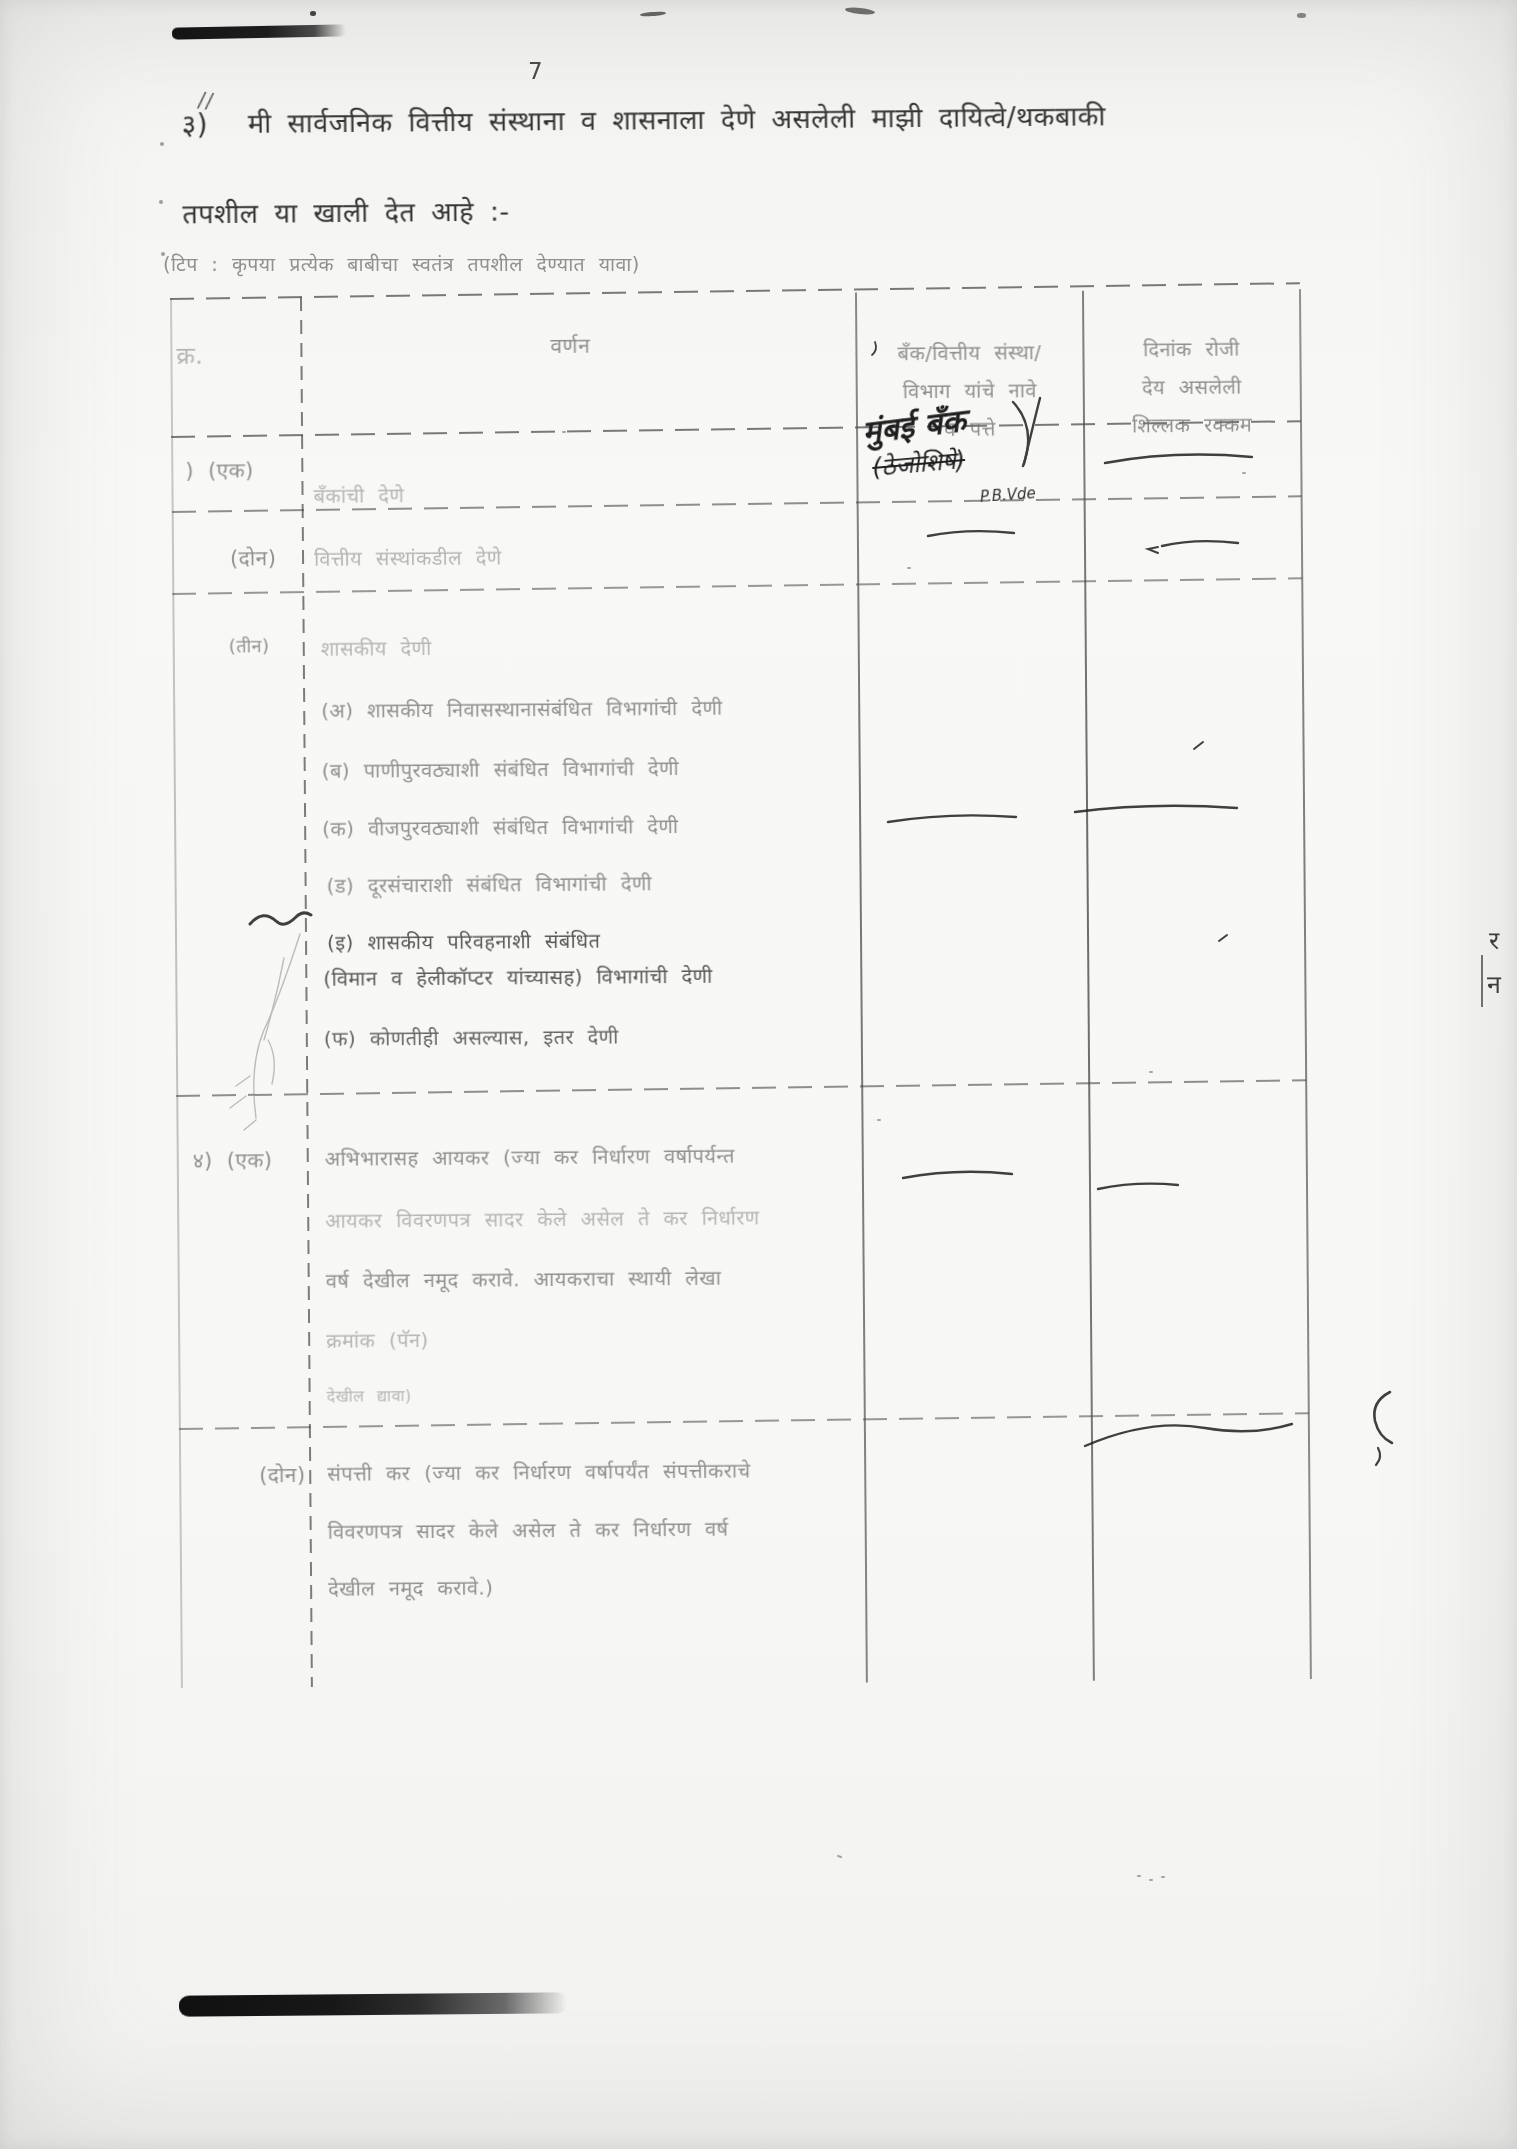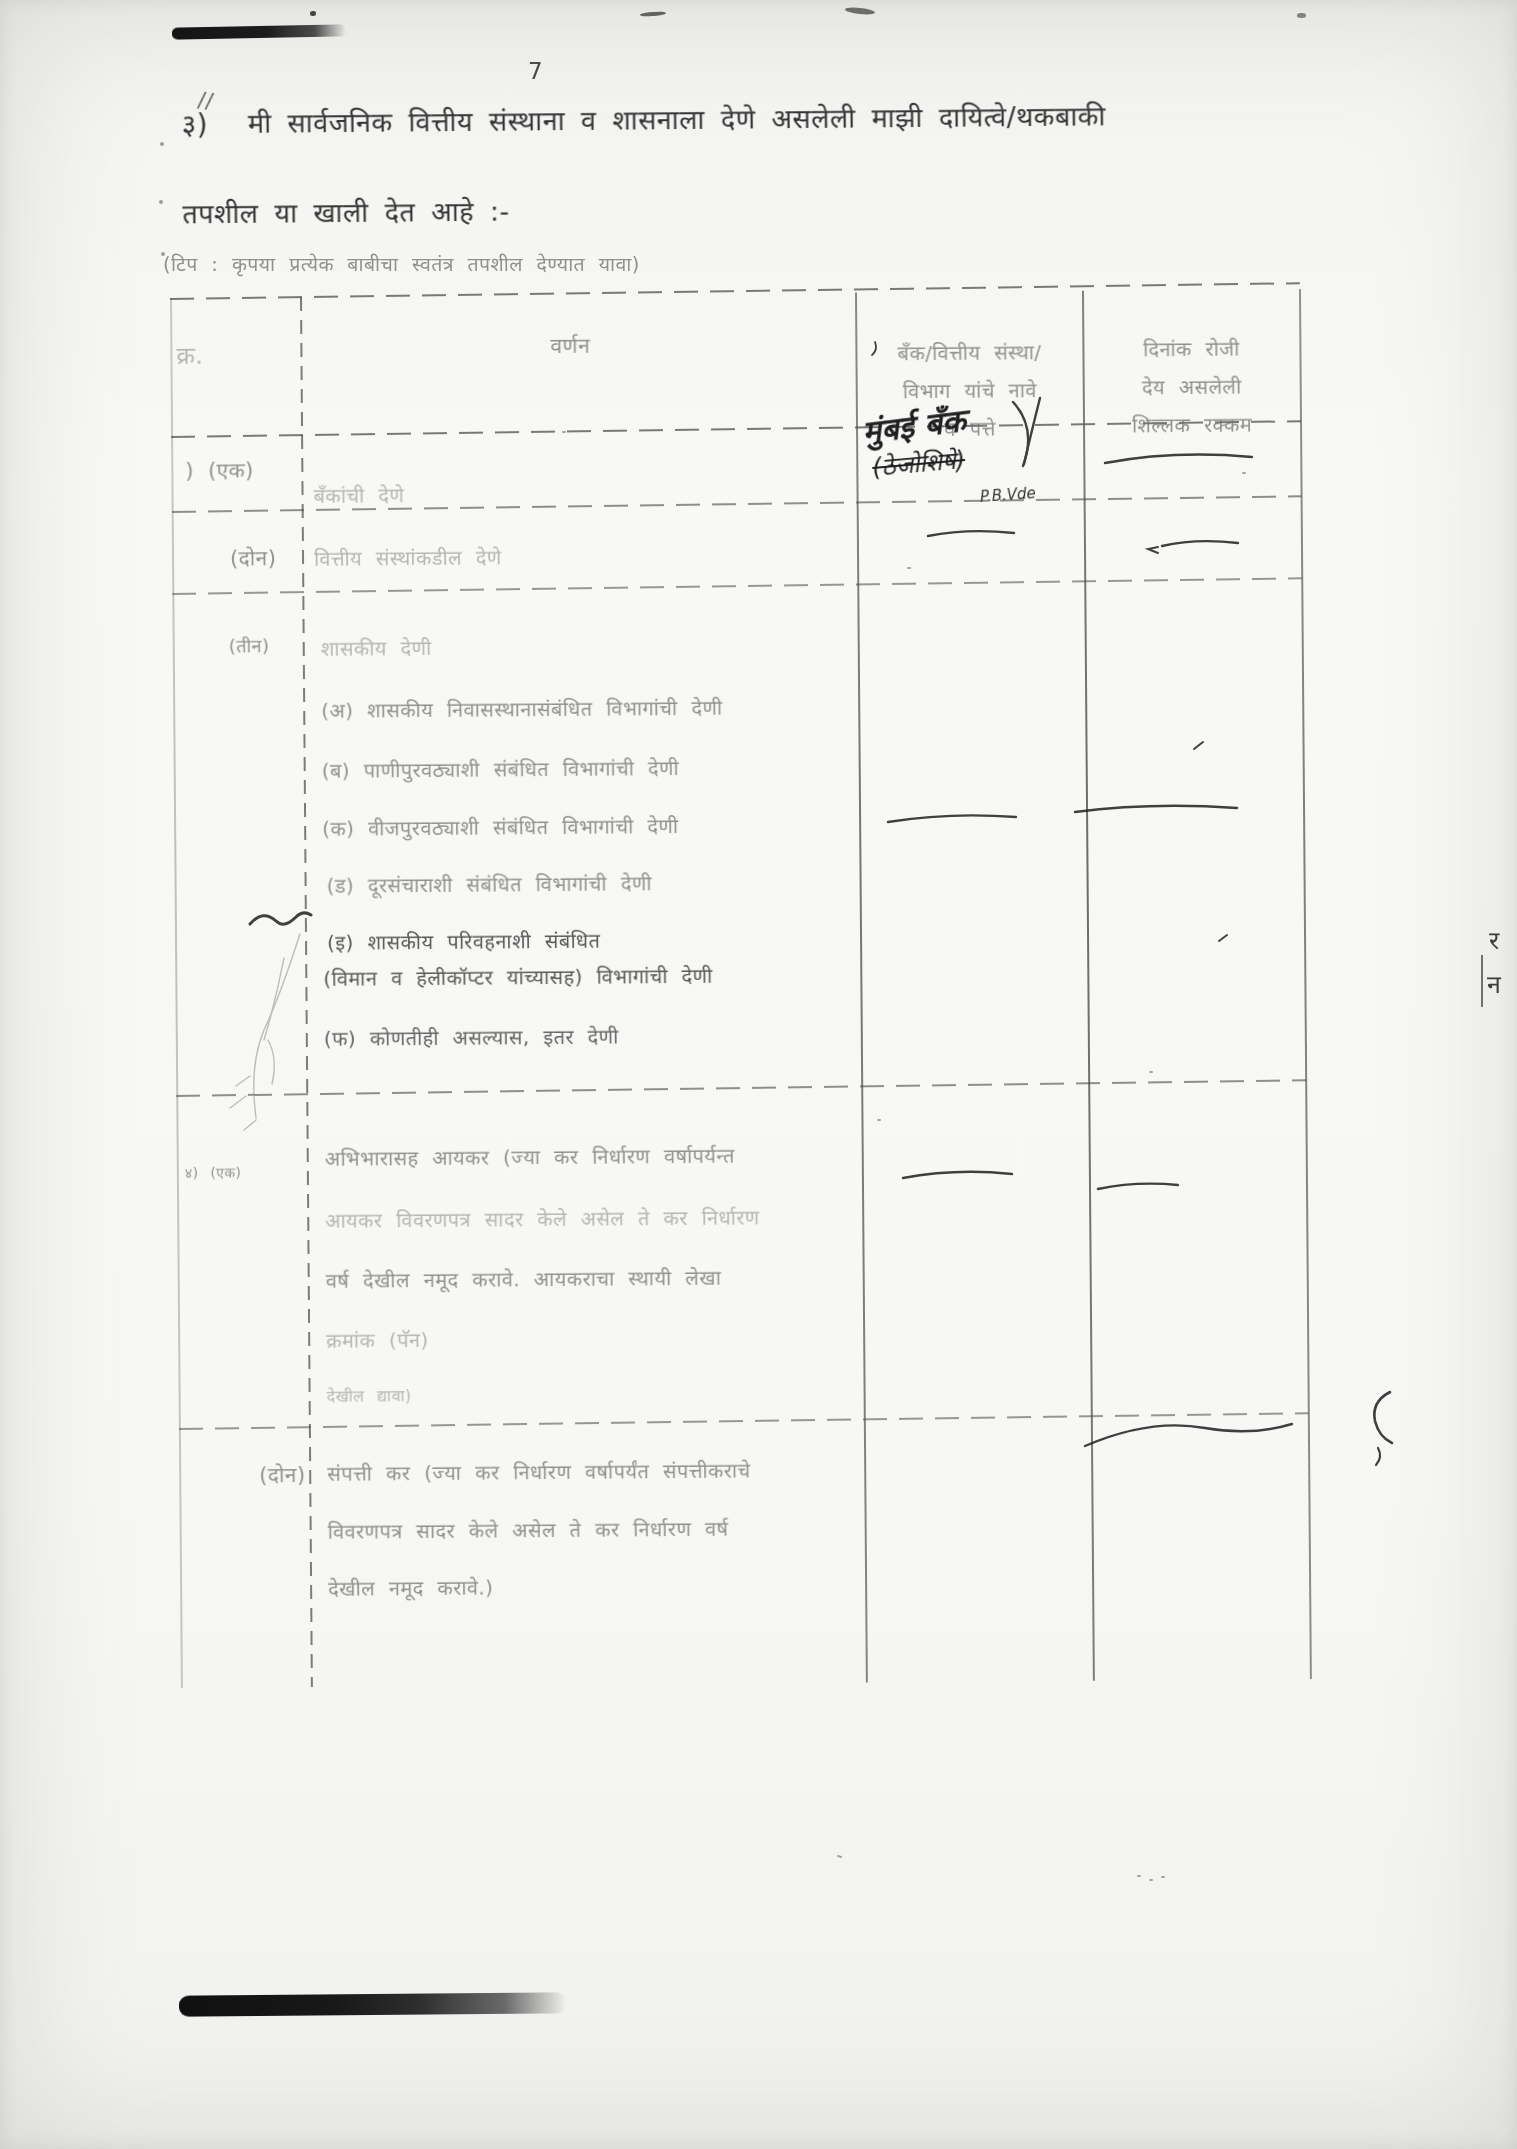--- a/index.html
+++ b/index.html
@@ -91,21 +91,21 @@
     <div class="abs scan-text faded" style="left:56px;top:336px;font-size:18px;">(तीन)</div>
     <div class="abs scan-text vfaded" style="left:148px;top:338px;font-size:20px;">शासकीय देणी</div>
     <div class="abs scan-text faded" style="left:148px;top:400px;font-size:20px;">(अ) शासकीय निवासस्थानासंबंधित विभागांची देणी</div>
     <div class="abs scan-text faded" style="left:148px;top:460px;font-size:20px;">(ब) पाणीपुरवठ्याशी संबंधित विभागांची देणी</div>
     <div class="abs scan-text faded" style="left:148px;top:518px;font-size:20px;">(क) वीजपुरवठ्याशी संबंधित विभागांची देणी</div>
     <div class="abs scan-text faded" style="left:152px;top:575px;font-size:20px;">(ड) दूरसंचाराशी संबंधित विभागांची देणी</div>
     <div class="abs scan-text" style="left:152px;top:632px;font-size:20px;color:#474747;opacity:.9;">(इ) शासकीय परिवहनाशी संबंधित</div>
     <div class="abs scan-text" style="left:148px;top:668px;font-size:20px;color:#474747;opacity:.9;">(विमान व हेलीकॉप्टर यांच्यासह) विभागांची देणी</div>
     <div class="abs scan-text" style="left:148px;top:728px;font-size:20px;color:#4c4c4c;opacity:.85;">(फ) कोणतीही असल्यास, इतर देणी</div>
 
-    <div class="abs scan-text faded" style="left:8px;top:848px;font-size:14px;margin-top:17px;">४) (एक)</div>
+    <div class="abs scan-text faded" style="left:16px;top:848px;font-size:21px;">४) (एक)</div>
     <div class="abs scan-text faded" style="left:148px;top:848px;font-size:20px;">अभिभारासह आयकर (ज्या कर निर्धारण वर्षापर्यन्त</div>
     <div class="abs scan-text vfaded" style="left:148px;top:910px;font-size:20px;">आयकर विवरणपत्र सादर केले असेल ते कर निर्धारण</div>
     <div class="abs scan-text faded" style="left:148px;top:970px;font-size:20px;">वर्ष देखील नमूद करावे.   आयकराचा स्थायी लेखा</div>
     <div class="abs scan-text vfaded" style="left:148px;top:1030px;font-size:20px;">क्रमांक (पॅन)</div>
     <div class="abs scan-text vfaded" style="left:148px;top:1088px;font-size:16px;">देखील द्यावा)</div>
 
     <div class="abs scan-text faded" style="left:80px;top:1163px;font-size:21px;">(दोन)</div>
     <div class="abs scan-text faded" style="left:148px;top:1163px;font-size:20px;">संपत्ती कर (ज्या कर निर्धारण वर्षापर्यंत संपत्तीकराचे</div>
     <div class="abs scan-text faded" style="left:148px;top:1221px;font-size:20px;">विवरणपत्र सादर केले असेल ते कर निर्धारण वर्ष</div>
     <div class="abs scan-text faded" style="left:148px;top:1278px;font-size:20px;">देखील नमूद करावे.)</div>

